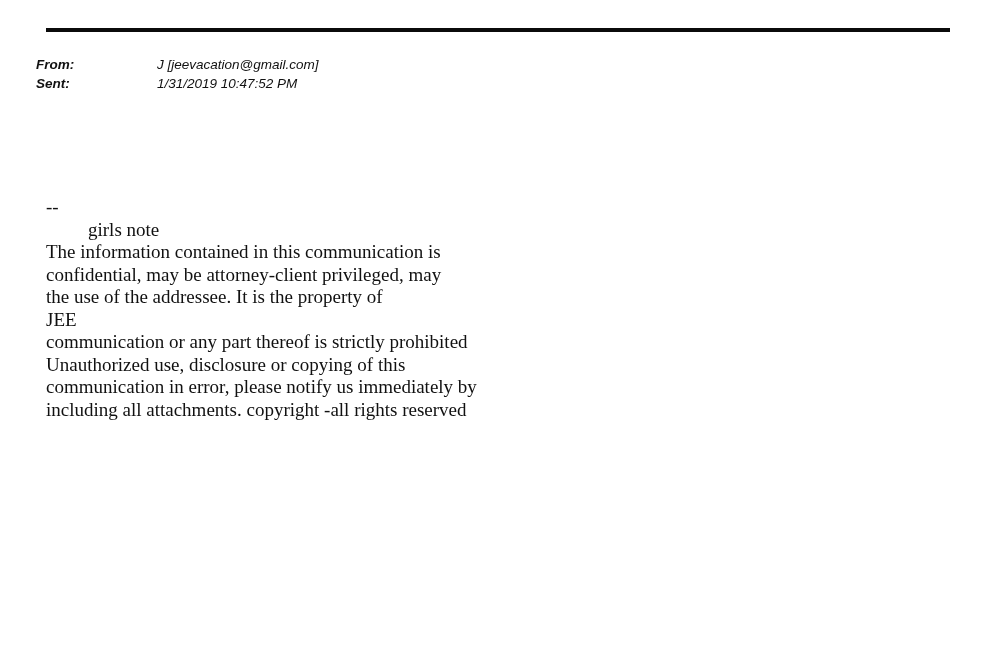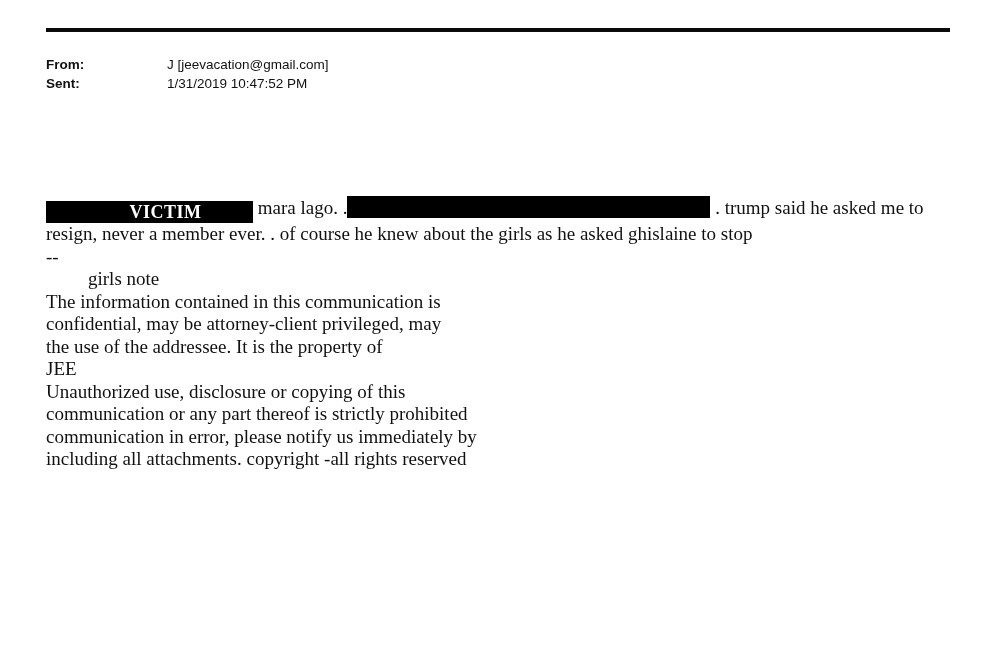--- a/index.html
+++ b/index.html
@@ -30,27 +30,28 @@
     left: 46px;
     top: 28px;
     width: 904px;
     height: 4px;
     background: #0b0b0b;
   }
 
   
   .header {
     position: absolute;
-    left: 46px;
+    left: 36px;
     top: 56px;
     width: 900px;
     font-family: "Liberation Sans", "DejaVu Sans", sans-serif;
     font-size: 13.5px;
     line-height: 18.5px;
     color: #111111;
+    font-style: italic;
   }
   .hdr-row {
     display: flex;
     align-items: baseline;
     white-space: nowrap;
     height: 18.5px;
   }
   .hdr-label {
     font-weight: bold;
     width: 109px;
@@ -156,33 +157,32 @@
     <div class="hdr-row">
       <span class="hdr-label">Sent:</span>
       <span class="hdr-value">1/31/2019 10:47:52 PM</span>
     </div>
 
 
   </div>
 
   <div class="body-text">
 
-    <p class="para-lead"><span class="redact-victim">VICTIM</span><span> mara lago.  .</span><span class="redact-long"></span><span> .  trump said he asked me to resign,  never a member  ever.  .  of course he knew about the girls as he asked ghislaine to stop</span></p>
 
     <p class="sep-dashes">--</p>
 
     <p class="please-note">girls note</p>
 
     <div class="disclaimer">
       <div>The information contained in this communication is</div>
       <div>confidential, may be attorney-client privileged, may</div>
       <div>the use of the addressee. It is the property of</div>
       <div>JEE</div>
+      <div>communication or any part thereof is strictly prohibited</div>
       <div>Unauthorized use, disclosure or copying of this</div>
-      <div>communication or any part thereof is strictly prohibited</div>
       <div>communication in error, please notify us immediately by</div>
 
 
       <div>including all attachments. copyright -all rights reserved</div>
     </div>
 
   </div>
 
 </div>
 

